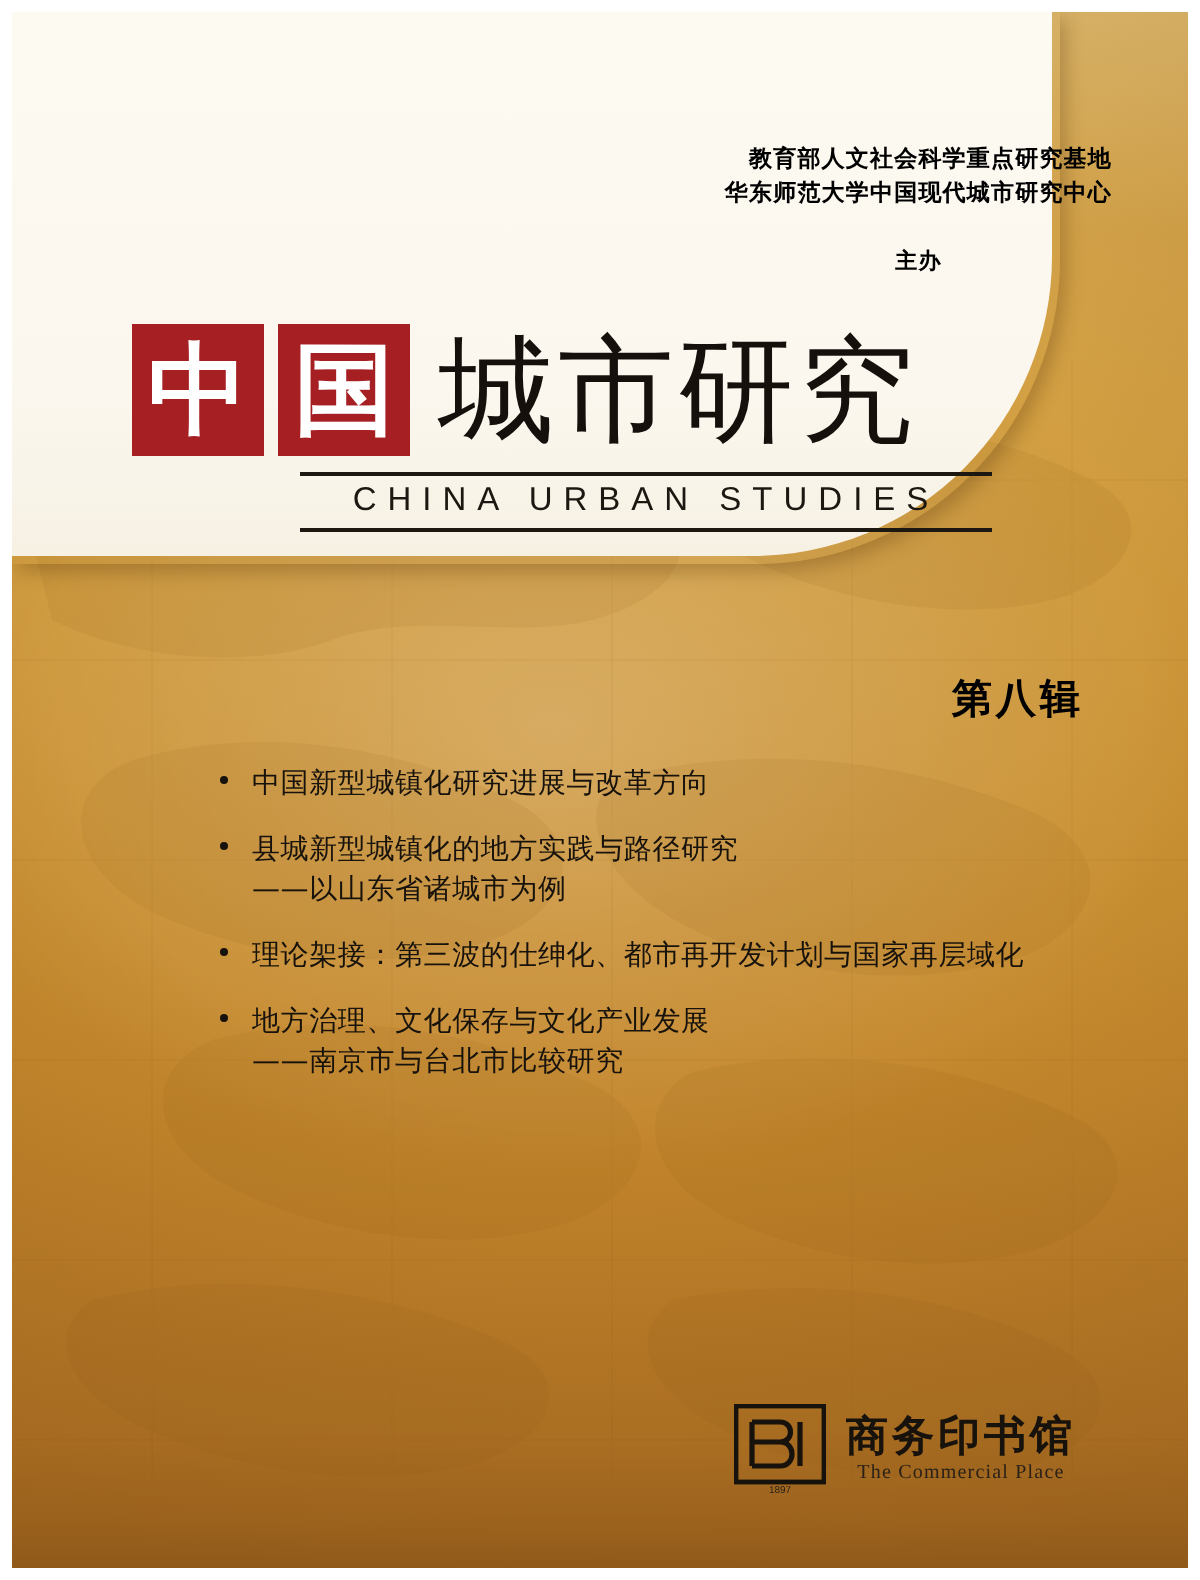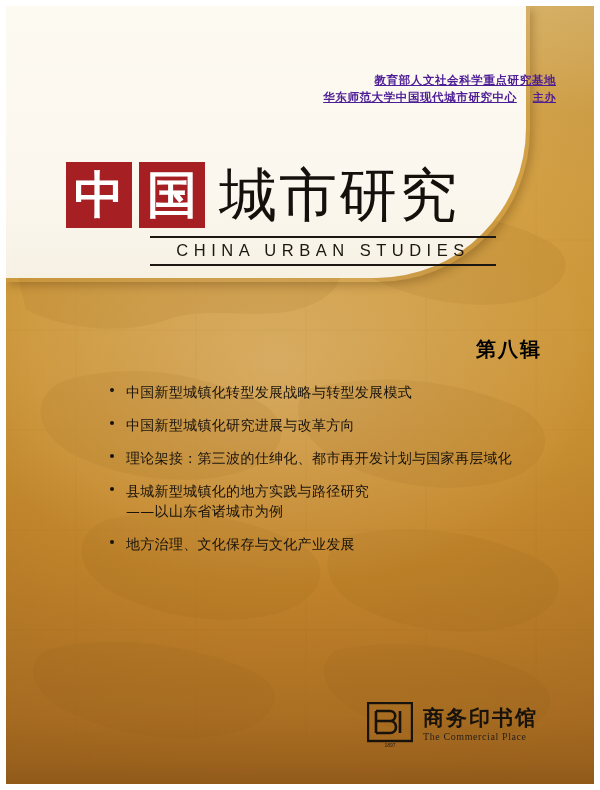--- a/index.html
+++ b/index.html
@@ -83,34 +83,34 @@
   }
 
   
   .credits {
     position: absolute;
     right: 44px;
     top: 72px;
     text-align: right;
     z-index: 14;
     line-height: 1.5;
-    color: #4c1d95;
-    text-decoration: underline;
+    color: #000000;
   }
   .credits .line {
     font-size: 11.5px;
     font-weight: bold;
     letter-spacing: 0.6px;
     white-space: nowrap;
   }
   .credits .line2 {
     display: flex;
-    align-items: flex-start;
+    align-items: center;
     justify-content: flex-end;
     gap: 16px;
+    flex-direction: column;
   }
   .credits .org-by {
     font-size: 11px;
     font-weight: bold;
   }
 
   
   .title-wrap {
     position: absolute;
     left: 66px;
@@ -234,21 +234,21 @@
     align-items: center;
     gap: 10px;
   }
   .pub-mark {
     width: 46px;
     height: 46px;
     position: relative;
   }
   .pub-text {
     color: #17120c;
-    text-align: left;
+    text-align: center;
   }
   .pub-cn {
     font-family: "DejaVu Sans", sans-serif;
     font-size: 21px;
     font-weight: bold;
     letter-spacing: 2px;
     line-height: 24px;
   }
   .pub-en {
     font-family: "Liberation Serif", serif;
@@ -318,45 +318,42 @@
   <div class="en-wrap">
     <div class="en-rule"></div>
     <div class="en-text">CHINA URBAN STUDIES</div>
     <div class="en-rule"></div>
   </div>
 
   <div class="volume">第八辑</div>
 
   <div class="contents">
 
-    <div class="item">
-      <span class="bullet"></span>
-      <div class="l1">中国新型城镇化转型发展战略与转型发展模式</div>
-    </div>
 
     <div class="item">
       <span class="bullet"></span>
       <div class="l1">中国新型城镇化研究进展与改革方向</div>
-    </div>
-
-    <div class="item">
-      <span class="bullet"></span>
-      <div class="l1">理论架接：第三波的仕绅化、都市再开发计划与国家再层域化</div>
     </div>
 
     <div class="item">
       <span class="bullet"></span>
       <div class="l1">县城新型城镇化的地方实践与路径研究</div>
       <div class="l2">——以山东省诸城市为例</div>
     </div>
 
+    <div class="item">
+      <span class="bullet"></span>
+      <div class="l1">理论架接：第三波的仕绅化、都市再开发计划与国家再层域化</div>
+    </div>
+
 
     <div class="item">
       <span class="bullet"></span>
       <div class="l1">地方治理、文化保存与文化产业发展</div>
+      <div class="l2">——南京市与台北市比较研究</div>
     </div>
 
 
   </div>
 
   <div class="publisher">
     <div class="pub-mark">
       <svg viewBox="0 0 46 46" width="46" height="46">
         <rect x="1" y="1" width="44" height="38" fill="none" stroke="#17120c" stroke-width="2.4"></rect>
         <path d="M9,9 V31 M9,9 H23 C30,9 30,19 23,19 H9 M23,19 C31,19 31,31 23,31 H9" fill="none" stroke="#17120c" stroke-width="2.6"></path>

